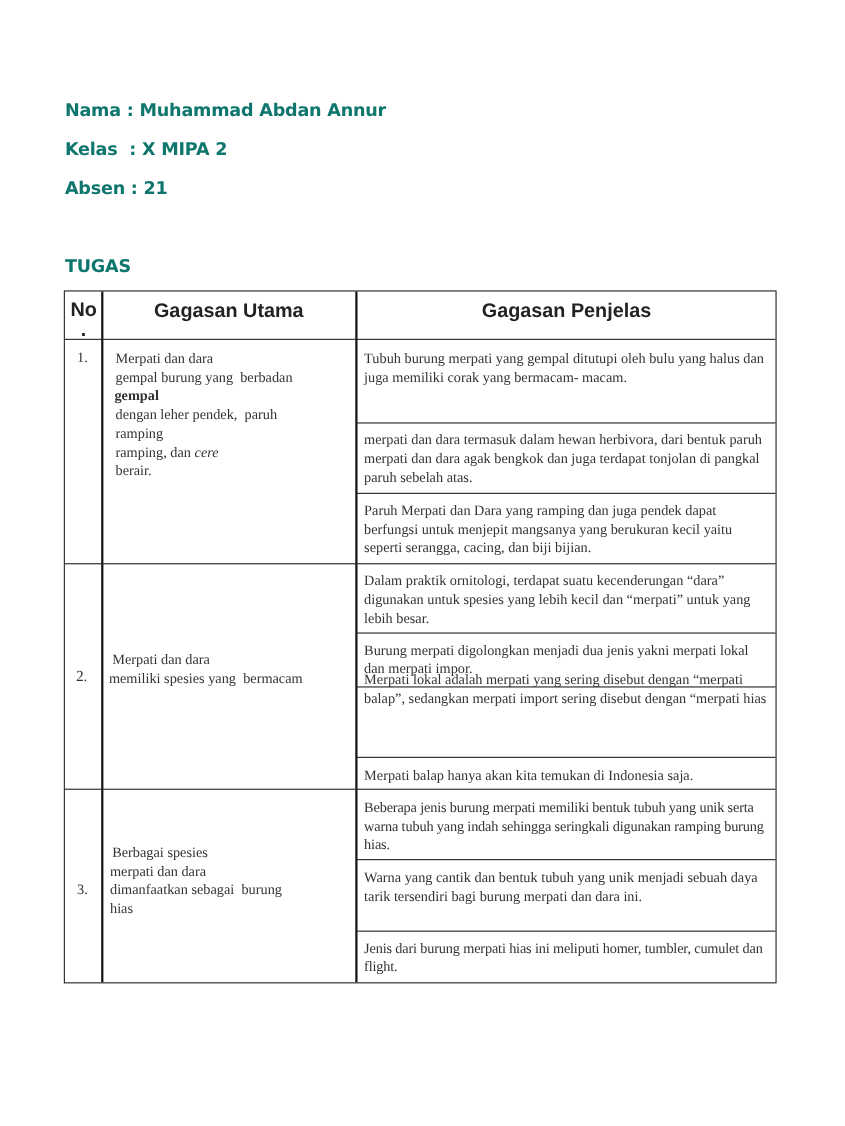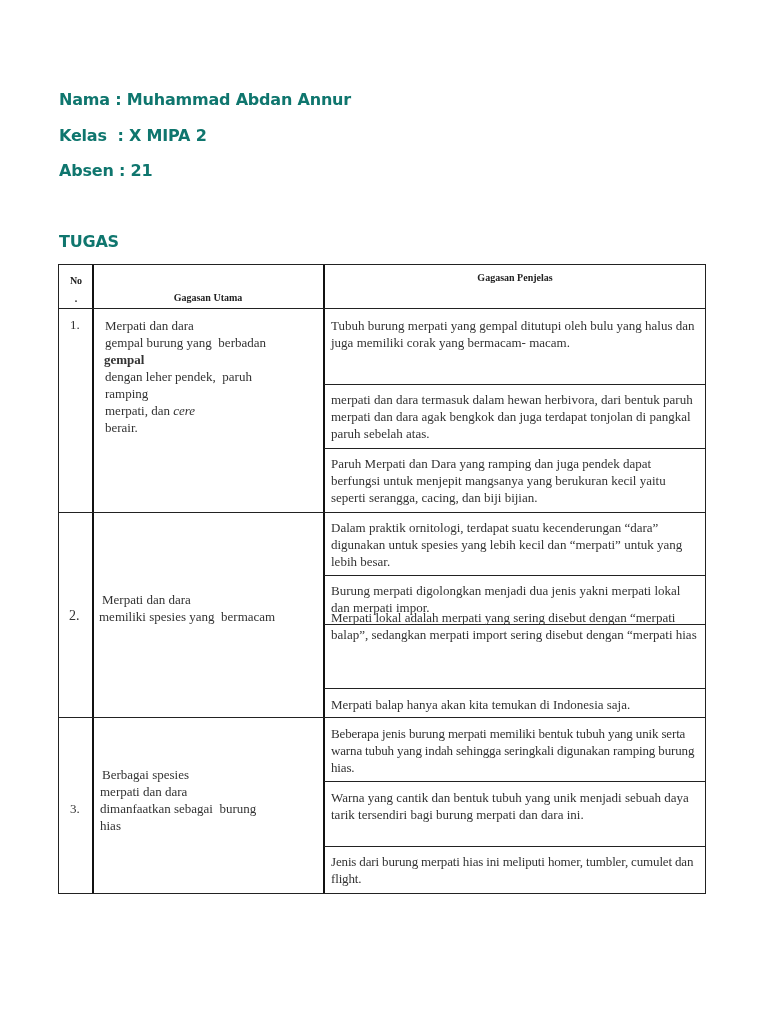--- a/index.html
+++ b/index.html
@@ -45,23 +45,23 @@
       width: 0;
       border-left: 2px solid #111;
     }
     .hline {
       position: absolute;
       height: 0;
       border-top: 1.5px solid #222;
     }
     .th {
       position: absolute;
-      font-family: Liberation Serif, serif;
+      font-family: Liberation Sans, sans-serif;
       font-weight: bold;
-      font-size: 10px;
+      font-size: 18px;
       color: #222;
       text-align: center;
     }
     .cell {
       position: absolute;
       font-family: "Liberation Serif", serif;
       font-size: 13px;
       line-height: 17px;
       color: #333;
     }
@@ -100,31 +100,31 @@
   <div class="hline" style="top:310px;left:265px;right:0;"></div>
   <div class="hline" style="top:359px;left:265px;right:0;"></div>
   <div class="hline" style="top:423px;left:265px;right:0;"></div>
   <div class="hline" style="top:516px;left:265px;right:0;"></div>
   <div class="hline" style="top:581px;left:265px;right:0;"></div>
 
   <div class="th" style="left:4px;top:7px;width:26px;line-height:18px;">
     <div>No</div>
     <div>.</div>
   </div>
-  <div class="th" style="left:34px;top:7px;width:230px;margin-top:20px;">Gagasan Utama</div>
+  <div class="th" style="left:34px;top:7px;width:230px;">Gagasan Utama</div>
   <div class="th" style="left:266px;top:7px;width:380px;">Gagasan Penjelas</div>
 
   <div class="num" style="left:11px;top:52px;">1.</div>
   <div class="cell" style="left:46px;top:52px;width:214px;">
     <span class="main-line">Merpati dan dara</span>
     <span class="main-line">gempal burung yang  berbadan</span>
     <span class="main-line" style="padding-left:0;margin-left:-1px;font-weight:bold;">gempal</span>
     <span class="main-line">dengan leher pendek,  paruh</span>
     <span class="main-line">ramping</span>
-    <span class="main-line"><span>merpati, dan </span><em>cere</em></span>
+    <span class="main-line"><span>ramping, dan </span><em>cere</em></span>
     <span class="main-line">berair.</span>
   </div>
   <div class="cell" style="left:272px;top:52px;width:370px;">Tubuh burung merpati yang gempal ditutupi oleh bulu yang halus dan juga memiliki corak yang bermacam- macam.</div>
   <div class="cell" style="left:272px;top:126px;width:370px;">merpati dan dara termasuk dalam hewan herbivora, dari bentuk paruh merpati dan dara agak bengkok dan juga terdapat tonjolan di pangkal paruh sebelah atas.</div>
   <div class="cell" style="left:272px;top:190px;width:370px;">Paruh Merpati dan Dara yang ramping dan juga pendek dapat berfungsi untuk menjepit mangsanya yang berukuran kecil yaitu seperti serangga, cacing, dan biji bijian.</div>
 
   <div class="num" style="left:10px;top:343px;font-size:14px;">2.</div>
   <div class="cell" style="left:40px;top:326px;width:222px;">
     <span class="main-line" style="padding-left:3px;">Merpati dan dara</span>
     <span class="main-line">memiliki spesies yang  bermacam</span>

